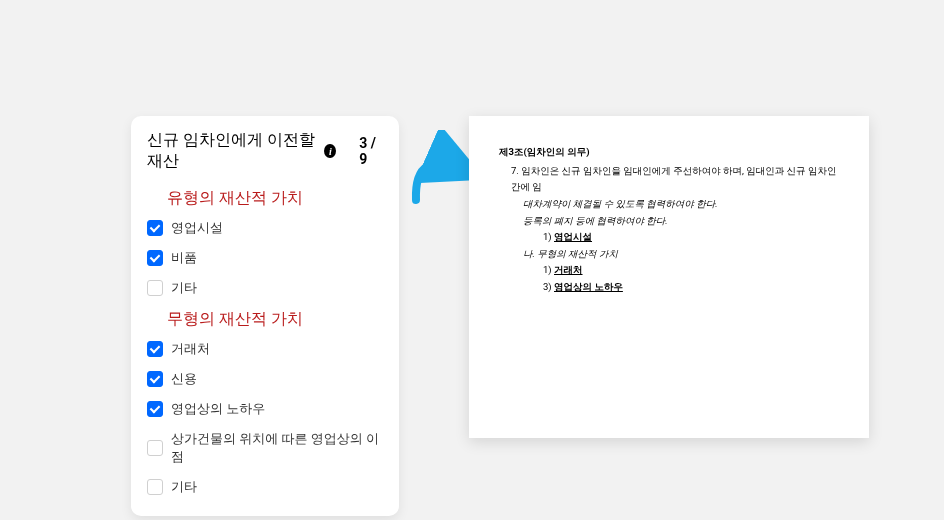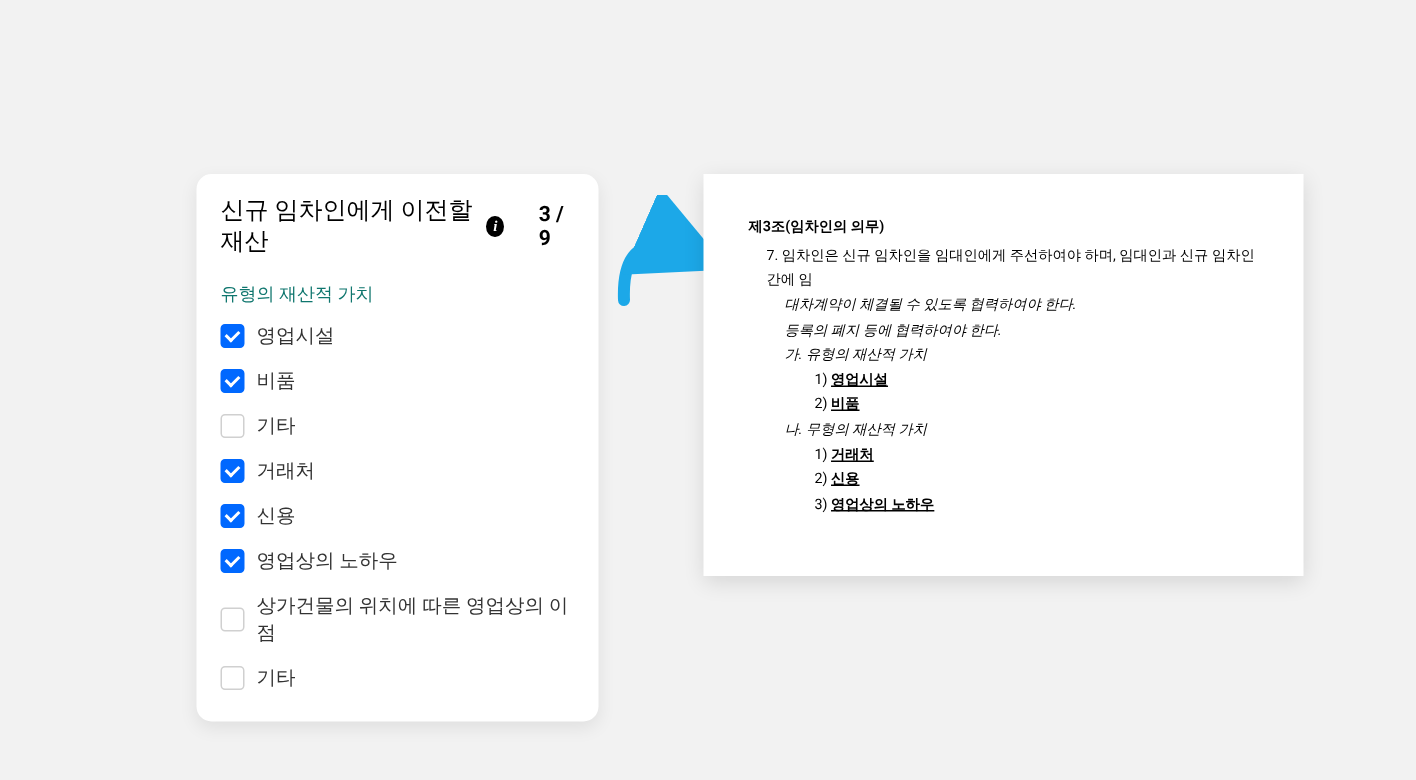--- a/index.html
+++ b/index.html
@@ -63,22 +63,23 @@
     
     .counter {
       font-size: 14px;
       font-weight: 700;
       color: #000;
       margin-left: 23px;
     }
     
     .section-label {
       padding: 6px 16px 4px 16px;
-      font-size: 12px;
-      color: #0f766e;
+      font-size: 16px;
+      color: #b91c1c;
+      margin-left: 20px;
     }
     
     .checkbox-item {
       padding: 6px 16px;
       display: flex;
       align-items: center;
       gap: 8px;
     }
     
     .checkbox {
@@ -120,21 +121,21 @@
       left: 404px;
       top: 130px;
       pointer-events: none;
     }
     
     .document {
       position: absolute;
       left: 469px;
       top: 116px;
       width: 400px;
-      height: 268px;
+      height: 322px;
       background: #ffffff;
       box-shadow: 0 4px 14px rgba(0,0,0,0.12);
       padding: 28px 30px;
       font-size: 9.5px;
       line-height: 1.75;
       color: #000;
     }
     
     .doc-title {
       font-weight: 700;
@@ -179,20 +180,21 @@
   </div>
   <div class="checkbox-item">
     <span class="checkbox checked"></span>
     <span class="checkbox-label">비품</span>
   </div>
   <div class="checkbox-item">
     <span class="checkbox"></span>
     <span class="checkbox-label">기타</span>
   </div>
 
+  <div class="section-label">무형의 재산적 가치</div>
 
   <div class="checkbox-item">
     <span class="checkbox checked"></span>
     <span class="checkbox-label">거래처</span>
   </div>
   <div class="checkbox-item">
     <span class="checkbox checked"></span>
     <span class="checkbox-label">신용</span>
   </div>
   <div class="checkbox-item">
@@ -220,20 +222,17 @@
     </defs>
     <path d="M 12 70 Q 10 18, 60 40" stroke="#1ca8e8" stroke-width="8" fill="none" stroke-linecap="round" marker-end="url(#arrowhead)"></path>
   </svg>
 </div>
 
 <div class="document">
   <div class="doc-title">제3조(임차인의 의무)</div>
   <div class="doc-item">7. 임차인은 신규 임차인을 임대인에게 주선하여야 하며, 임대인과 신규 임차인 간에 임</div>
   <div class="doc-subitem">대차계약이 체결될 수 있도록 협력하여야 한다.</div>
   <div class="doc-subitem">등록의 폐지 등에 협력하여야 한다.</div>
-  <div class="doc-subitem">가. 유형의 재산적 가치</div>
   <div class="doc-subsubitem"><span>1) </span><span class="underline-bold">영업시설</span></div>
-  <div class="doc-subsubitem"><span>2) </span><span class="underline-bold">비품</span></div>
   <div class="doc-subitem">나. 무형의 재산적 가치</div>
   <div class="doc-subsubitem"><span>1) </span><span class="underline-bold">거래처</span></div>
-  <div class="doc-subsubitem"><span>2) </span><span class="underline-bold">신용</span></div>
   <div class="doc-subsubitem"><span>3) </span><span class="underline-bold">영업상의 노하우</span></div>
 </div>
 
 </body></html>

